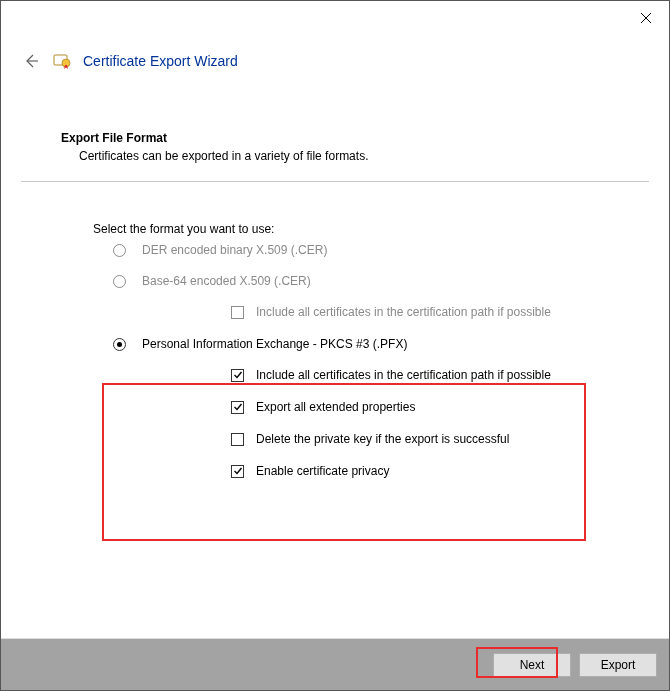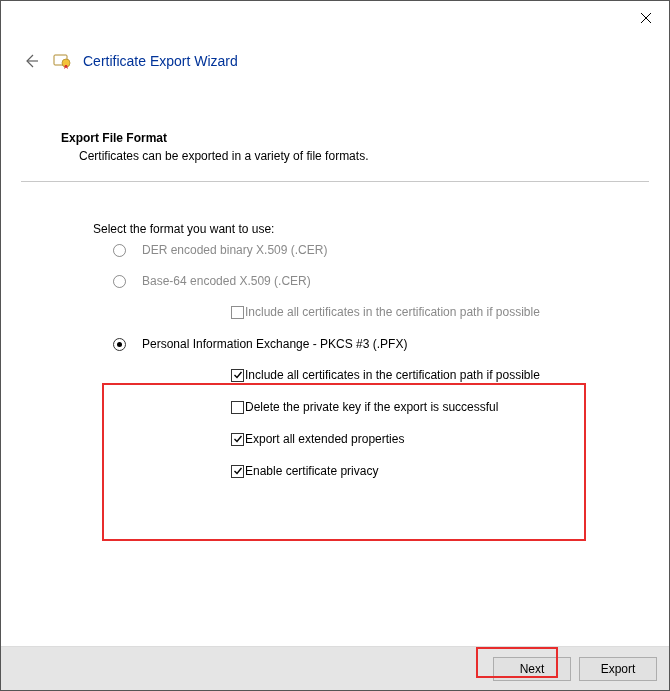--- a/index.html
+++ b/index.html
@@ -100,21 +100,21 @@
     width: 5px; height: 5px;
     border-radius: 50%;
     background: #000;
   }
   .check-group {
     margin-left: 118px;
   }
   .check-row {
     display: flex;
     align-items: center;
-    gap: 1px;
+    gap: 12px;
     height: 20px;
     margin-bottom: 12px;
   }
   .check-row.disabled { color: #8a8a8a; }
   .check-row.disabled .checkbox { opacity: 0.55; }
   .checkbox {
     width: 13px; height: 13px;
     border: 1px solid #333;
     display: inline-flex;
     align-items: center; justify-content: center;
@@ -131,22 +131,22 @@
     top: 382px; left: 101px;
     width: 484px; height: 158px;
   }
   .highlight-next {
     top: 646px; left: 475px;
     width: 82px; height: 31px;
   }
   .footer {
     position: absolute;
     bottom: 0; left: 0; right: 0;
-    height: 44px;
-    background: #e5e5e5;
+    height: 52px;
+    background: #a3a3a3;
     border-top: 1px solid #dcdcdc;
     display: flex;
     justify-content: flex-end;
     align-items: center;
     padding-right: 12px;
     gap: 8px;
   }
   .btn {
     min-width: 78px;
     height: 24px;
@@ -224,32 +224,32 @@
       <div class="check-group">
         <div class="check-row">
           <span class="checkbox">
             <svg viewBox="0 0 10 10">
                 <path d="M1.5 5 L4 7.5 L8.5 2" fill="none" stroke="#000" stroke-width="1.4"></path>
               </svg>
           </span>
           <span>Include all certificates in the certification path if possible</span>
         </div>
         <div class="check-row">
-          <span class="checkbox"></span>
-          <span>Delete the private key if the export is successful</span>
-        </div>
-        <div class="check-row">
           <span class="checkbox">
             <svg viewBox="0 0 10 10">
                 <path d="M1.5 5 L4 7.5 L8.5 2" fill="none" stroke="#000" stroke-width="1.4"></path>
               </svg>
           </span>
           <span>Export all extended properties</span>
         </div>
         <div class="check-row">
+          <span class="checkbox"></span>
+          <span>Delete the private key if the export is successful</span>
+        </div>
+        <div class="check-row">
           <span class="checkbox">
             <svg viewBox="0 0 10 10">
                 <path d="M1.5 5 L4 7.5 L8.5 2" fill="none" stroke="#000" stroke-width="1.4"></path>
               </svg>
           </span>
           <span>Enable certificate privacy</span>
         </div>
       </div>
 
 

